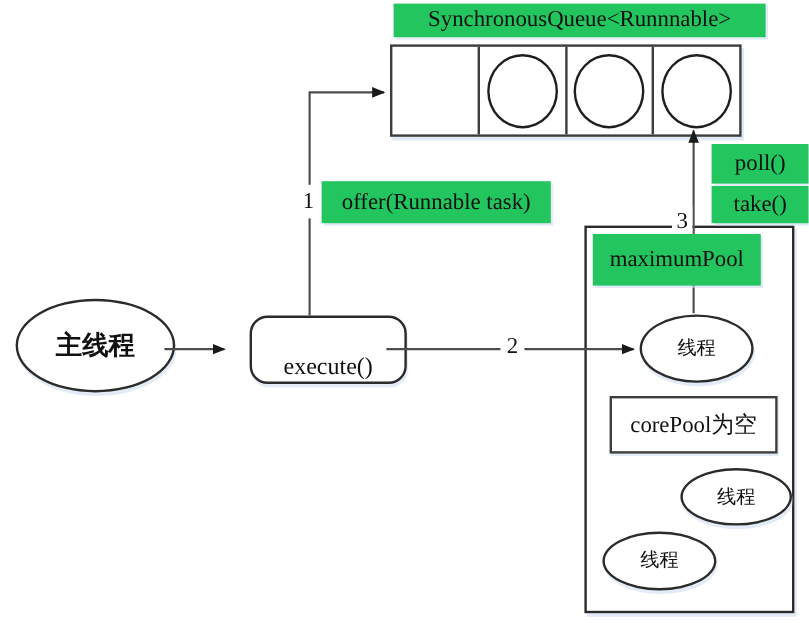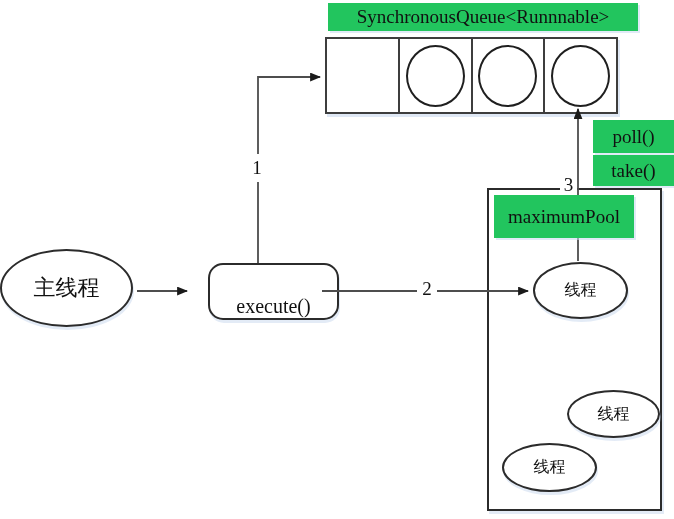--- a/index.html
+++ b/index.html
@@ -64,32 +64,35 @@
       <div class="qcell">
         <div class="qcircle"></div>
       </div>
       <div class="qcell">
         <div class="qcircle"></div>
       </div>
     </div>
 
   <div class="abs pool-rect" style="left:487px;top:188px;width:175px;height:323px;"></div>
 
-  <div class="abs ellipse cn-big" style="left:0;top:249px;width:133px;height:78px;">
+  <div class="abs ellipse cn-big" style="left:13px;top:249px;width:133px;height:78px;font-weight:bold;">
     <span>主线程</span>
   </div>
 
   <div class="abs rounded-rect" style="left:208px;top:263px;width:131px;height:57px;align-items:flex-end;">
     <span>execute()</span>
   </div>
 
   <div class="abs ellipse cn" style="left:533px;top:262px;width:95px;height:57px;">
     <span>线程</span>
   </div>
 
+  <div class="abs note-rect" style="left:508px;top:330px;width:140px;height:48px;">
+    <span>corePool为空</span>
+  </div>
 
   <div class="abs ellipse cn" style="left:567px;top:390px;width:93px;height:48px;">
     <span>线程</span>
   </div>
 
   <div class="abs ellipse cn" style="left:502px;top:443px;width:95px;height:49px;">
     <span>线程</span>
   </div>
 
   <svg class="arrows" width="674" height="519" viewBox="0 0 674 519">
@@ -105,20 +108,23 @@
   </svg>
 
   <div class="abs label" style="left:328px;top:3px;width:310px;height:28px;">
     <span>SynchronousQueue&lt;Runnnable&gt;</span>
   </div>
 
   <div class="abs numlabel" style="left:246px;top:154px;width:22px;height:28px;">
     <span>1</span>
   </div>
 
+  <div class="abs label" style="left:268px;top:151px;width:191px;height:35px;">
+    <span>offer(Runnable task)</span>
+  </div>
 
   <div class="abs numlabel" style="left:417px;top:276px;width:20px;height:26px;">
     <span>2</span>
   </div>
 
   <div class="abs label" style="left:593px;top:155px;width:81px;height:31px;">
     <span>take()</span>
   </div>
 
   <div class="abs label" style="left:593px;top:120px;width:81px;height:33px;">

